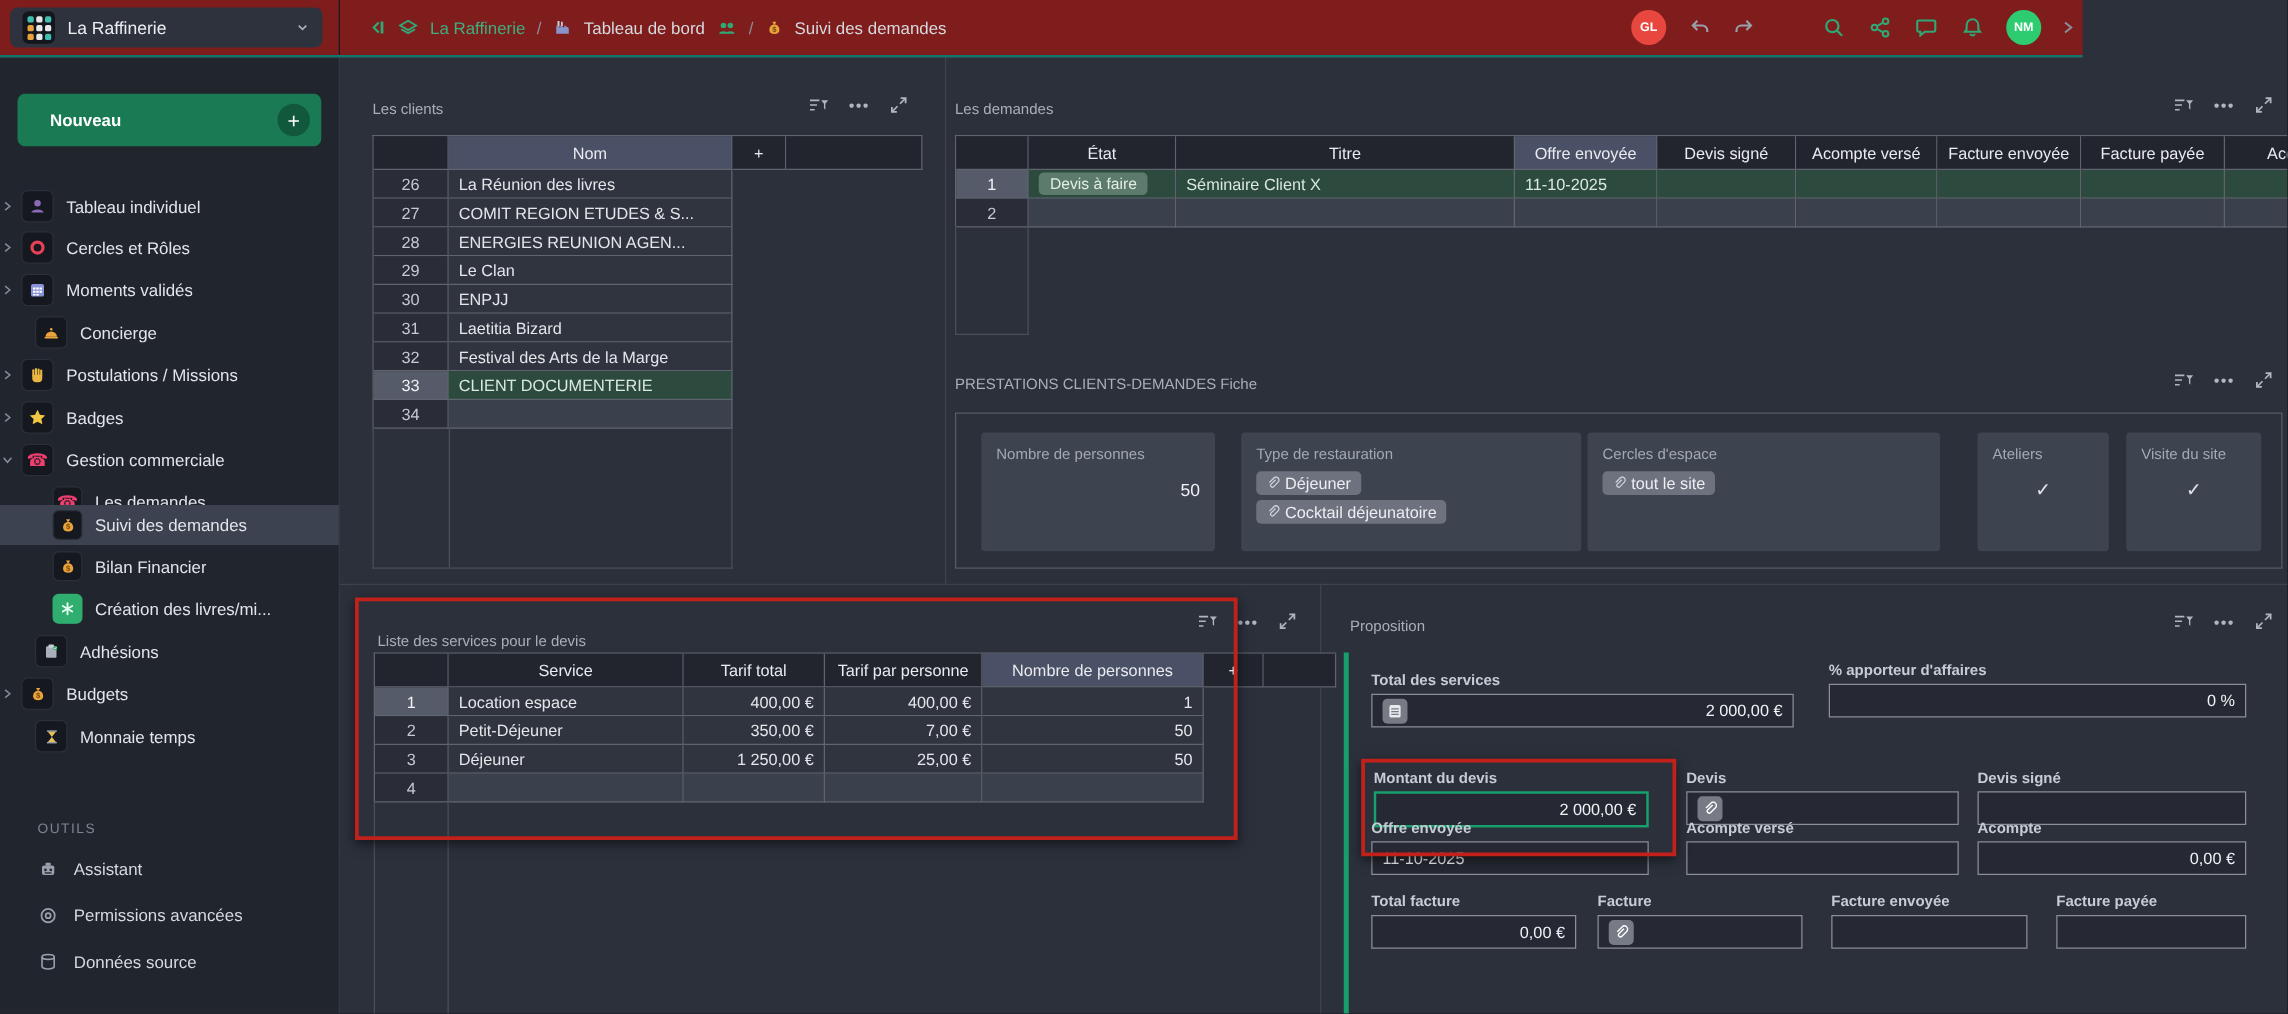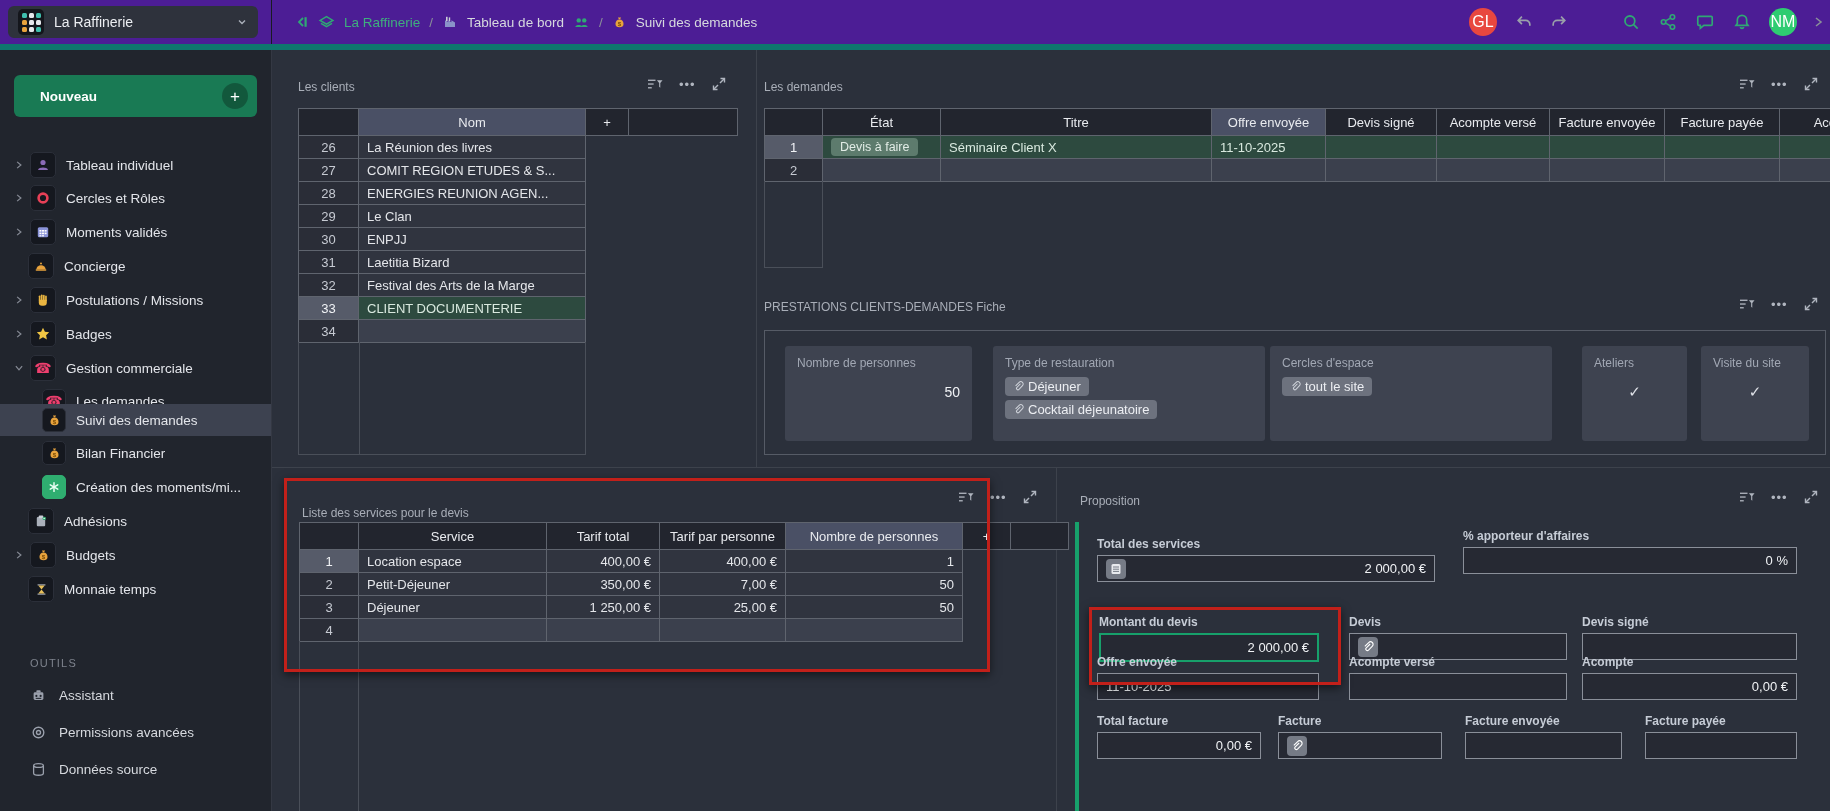--- a/index.html
+++ b/index.html
@@ -1,47 +1,47 @@
 <!DOCTYPE html>
 <html><head>
 <meta charset="utf-8">
 <style>
   html,body{margin:0;padding:0;background:#14161c;}
   .screen{position:relative;width:1830px;height:811px;background:#2b303b;overflow:hidden;
           font-family:"Liberation Sans",sans-serif;color:#e4e6ea;-webkit-font-smoothing:antialiased;}
   
-  .topbar{position:absolute;left:0;top:0;width:1830px;height:44px;background:#4c1d95;border-bottom:6px solid #0f766e;z-index:20;}
+  .topbar{position:absolute;left:0;top:0;width:1666px;height:44px;background:#7f1d1d;border-bottom:2px solid #0f766e;z-index:20;}
   .topbar:after{content:"";position:absolute;left:271px;top:0;width:1px;height:44px;background:#181b22;}
   .ws{position:absolute;left:8px;top:6px;width:250px;height:32px;background:#2e323c;border-radius:6px;
       display:flex;align-items:center;padding:0 10px;box-sizing:border-box;cursor:pointer;}
   .logo{width:26px;height:26px;background:#14161c;border-radius:5px;display:flex;align-items:center;justify-content:center;margin-right:10px;}
   .dots{display:grid;grid-template-columns:repeat(3,5px);grid-auto-rows:5px;gap:2px;}
   .dot{width:5px;height:5px;border-radius:1.5px;}
   .d-t{background:#3fbfae}.d-w{background:#e6e8ec}.d-o{background:#e8a33d}
   .wsname{font-size:14px;color:#eceef2;}
   .ws svg{margin-left:auto;}
   .crumbs{position:absolute;left:293px;top:0;height:44px;display:flex;align-items:center;gap:9px;font-size:13.5px;}
   .crumb-green{color:#3fae7e;cursor:pointer;}
   .crumb{color:#d6d9de;cursor:pointer;}
   .csep{color:#8a8f99;}
   .tb-right{position:absolute;right:6px;top:0;height:44px;display:flex;align-items:center;gap:17px;}
   .avatar{width:28px;height:28px;border-radius:50%;display:flex;align-items:center;justify-content:center;
-          font-size:16px;font-weight:normal;color:#fff;cursor:pointer;}
+          font-size:10px;font-weight:bold;color:#fff;cursor:pointer;}
   .av-red{background:#e8473f}.av-green{background:#2ecc71}
   .tbi{display:flex;align-items:center;cursor:pointer;}
   .spacer18{width:18px;}
   
   .sidebar{position:absolute;left:0;top:44px;width:271px;height:767px;background:#21252d;border-right:1px solid #343843;z-index:10;}
   .newbtn{position:absolute;left:14px;top:31px;width:243px;height:42px;background:#197a54;border-radius:6px;
           display:flex;align-items:center;justify-content:space-between;padding:0 9px 0 26px;box-sizing:border-box;cursor:pointer;}
   .newbtn .lbl{font-size:13.5px;font-weight:bold;color:#fff;}
   .pluscirc{width:26px;height:26px;border-radius:50%;background:rgba(0,0,0,.28);display:flex;align-items:center;justify-content:center;
             color:#fff;font-size:17px;line-height:1;}
   .sitem{position:absolute;left:0;width:271px;height:30px;display:flex;align-items:center;cursor:pointer;box-sizing:border-box;}
-  .sitem.parent{padding-left:14px;}
+  .sitem.parent{padding-left:1px;}
   .sitem.nochev{padding-left:28px;}
   .sitem.child{padding-left:42px;}
   .sitem.selected{background:#3d4250;height:32px;}
   .schev{width:10px;margin-right:6px;display:flex;}
   .tile{width:24px;height:24px;background:#15181f;border:1px solid #2b2f39;border-radius:5px;display:flex;align-items:center;justify-content:center;flex:none;}
   .child .tile{width:22px;height:22px;}
   .tile-green{background:#2fae70;border-color:#2fae70;}
   .slabel{margin-left:10px;font-size:13.5px;color:#e3e5ea;white-space:nowrap;overflow:hidden;}
   .souls{position:absolute;left:30px;top:613px;font-size:11px;letter-spacing:1.2px;color:#7e838d;}
   .titem{position:absolute;left:30px;height:22px;display:flex;align-items:center;gap:12px;font-size:13.5px;color:#d6d9de;cursor:pointer;}
@@ -337,21 +337,21 @@
       <span class="slabel">Bilan Financier</span>
     </div>
     <div class="sitem child" style="top:428px">
       <span class="tile tile-green">
           <svg width="14" height="14" viewBox="0 0 16 16" stroke="#eafff3" stroke-width="1.7" stroke-linecap="round">
             <line x1="8" y1="3" x2="8" y2="13"></line>
             <line x1="3.7" y1="5.5" x2="12.3" y2="10.5"></line>
             <line x1="12.3" y1="5.5" x2="3.7" y2="10.5"></line>
           </svg>
         </span>
-      <span class="slabel">Création des moments/mi...</span>
+      <span class="slabel">Création des livres/mi...</span>
     </div>
     <div class="sitem nochev" style="top:462px">
       <span class="tile">
           <svg width="16" height="16" viewBox="0 0 16 16">
             <rect x="3.8" y="4" width="8.4" height="9.2" rx="1" fill="#aab0ba"></rect>
             <rect x="5.8" y="2.6" width="4.4" height="2.6" rx=".7" fill="#c9ced6"></rect>
             <circle cx="11.2" cy="5.4" r="1.7" fill="#2fae70"></circle>
             <path d="M10.4 5.4l.6.6 1-1.1" stroke="#fff" stroke-width=".8" fill="none"></path>
           </svg>
         </span>

